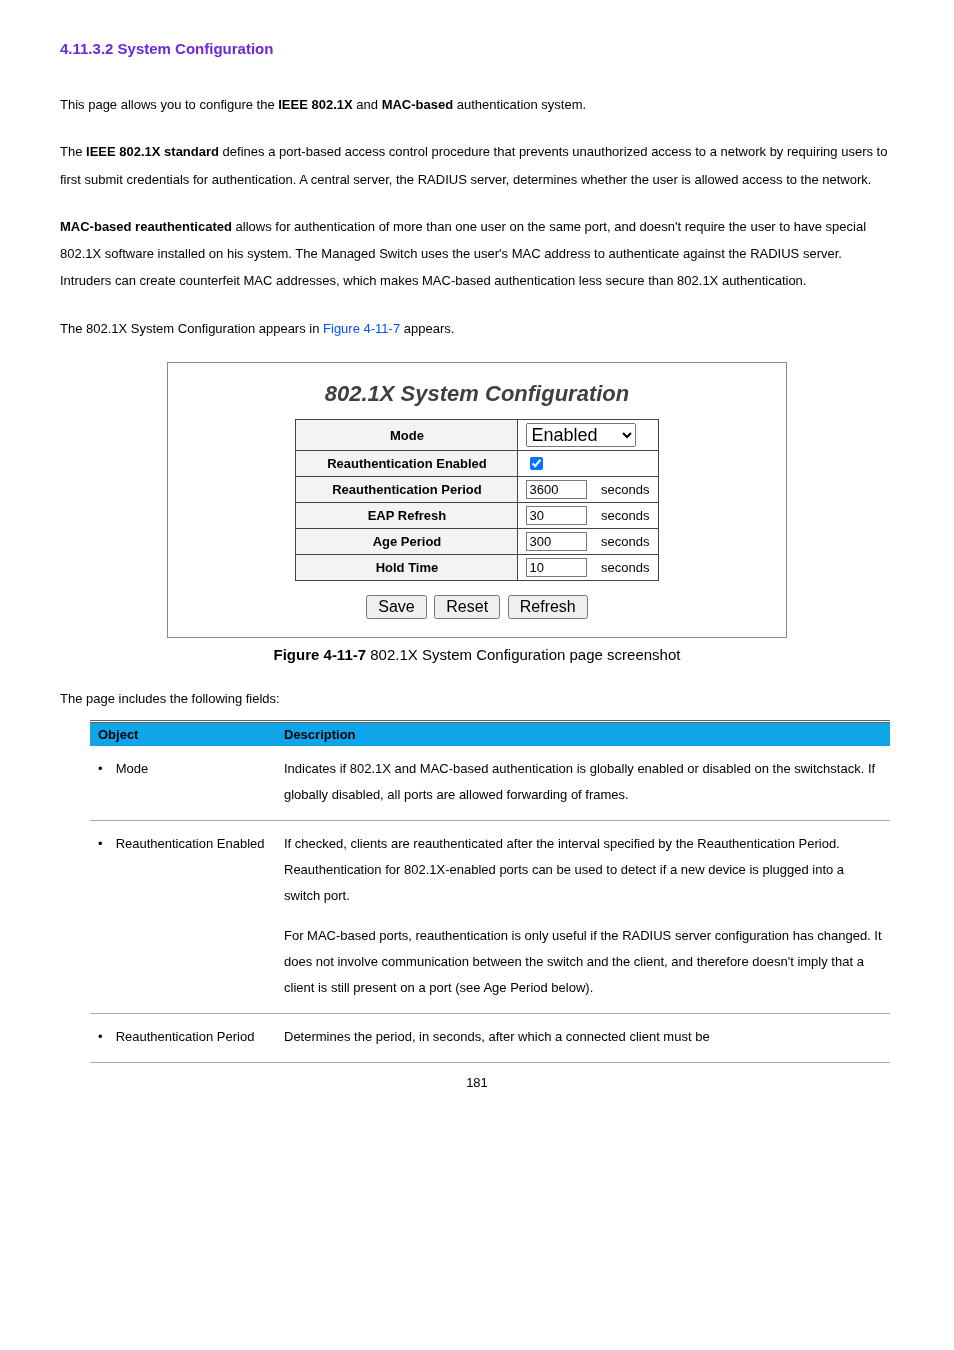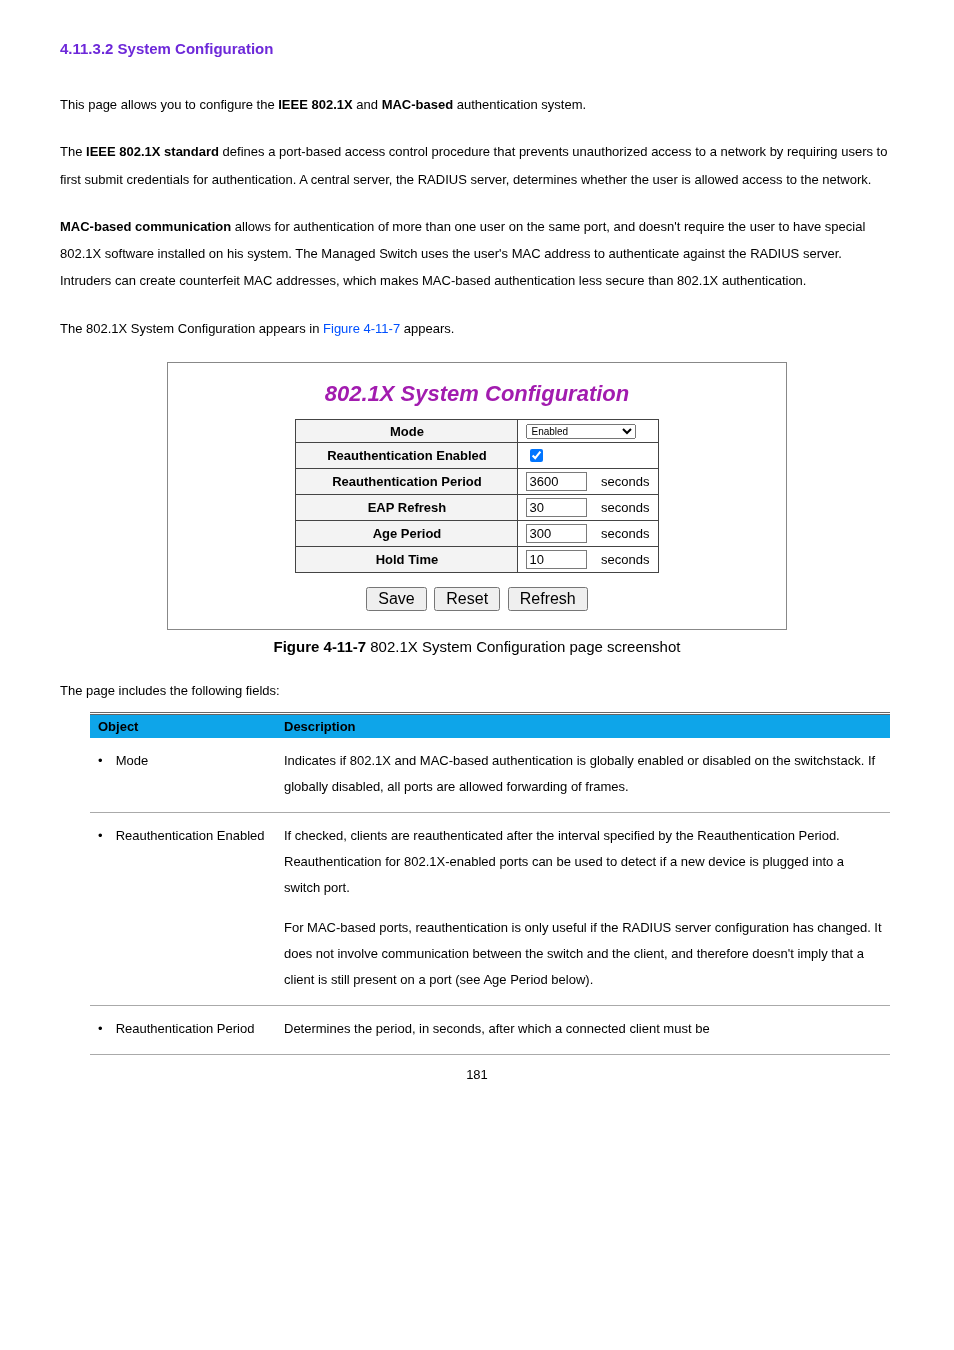--- a/index.html
+++ b/index.html
@@ -29,21 +29,21 @@
   .fig-link { color: #0050ff; }
   .fig-box {
     width: 620px;
     margin: 14px auto 8px auto;
     border: 1px solid #888;
     padding: 18px 14px 18px 14px;
     box-sizing: border-box;
     text-align: center;
   }
   .fig-title {
-    color: #a21caf;
+    color: #404040;
     font-family: Arial, sans-serif;
     font-size: 22px;
     font-weight: bold;
     margin-bottom: 12px;
     font-style: italic;
   }
   .cfg-table {
     margin: 0 auto 14px auto;
     border-collapse: collapse;
     font-size: 13px;
@@ -56,21 +56,21 @@
     vertical-align: middle;
   }
   .cfg-table td.lbl {
     background: #f3f3f3;
     font-weight: bold;
     text-align: center;
     width: 205px;
   }
   .cfg-sel {
     font-family: Arial, sans-serif;
-    font-size: 10px;
+    font-size: 18px;
     width: 110px;
   }
   .cfg-num {
     font-family: Arial, sans-serif;
     font-size: 13px;
     width: 55px;
     border: 1px solid #7a7a7a;
   }
   .unit { margin-left: 10px; }
   .btn-row { text-align: center; }
@@ -133,21 +133,21 @@
     <span> authentication system.</span>
   </p>
 
   <p class="body">
     <span>The </span>
     <span class="bold">IEEE 802.1X standard</span>
     <span> defines a port-based access control procedure that prevents unauthorized access to a network by requiring users to first submit credentials for authentication. A central server, the RADIUS server, determines whether the user is allowed access to the network.</span>
   </p>
 
   <p class="body">
-    <span class="bold">MAC-based communication</span>
+    <span class="bold">MAC-based reauthenticated</span>
     <span> allows for authentication of more than one user on the same port, and doesn't require the user to have special 802.1X software installed on his system. The Managed Switch uses the user's MAC address to authenticate against the RADIUS server. Intruders can create counterfeit MAC addresses, which makes MAC-based authentication less secure than 802.1X authentication.</span>
   </p>
 
   <p class="body">
     <span>The 802.1X System Configuration appears in </span>
     <span class="fig-link">Figure 4-11-7</span>
     <span> appears.</span>
   </p>
 
   <div class="fig-box">

